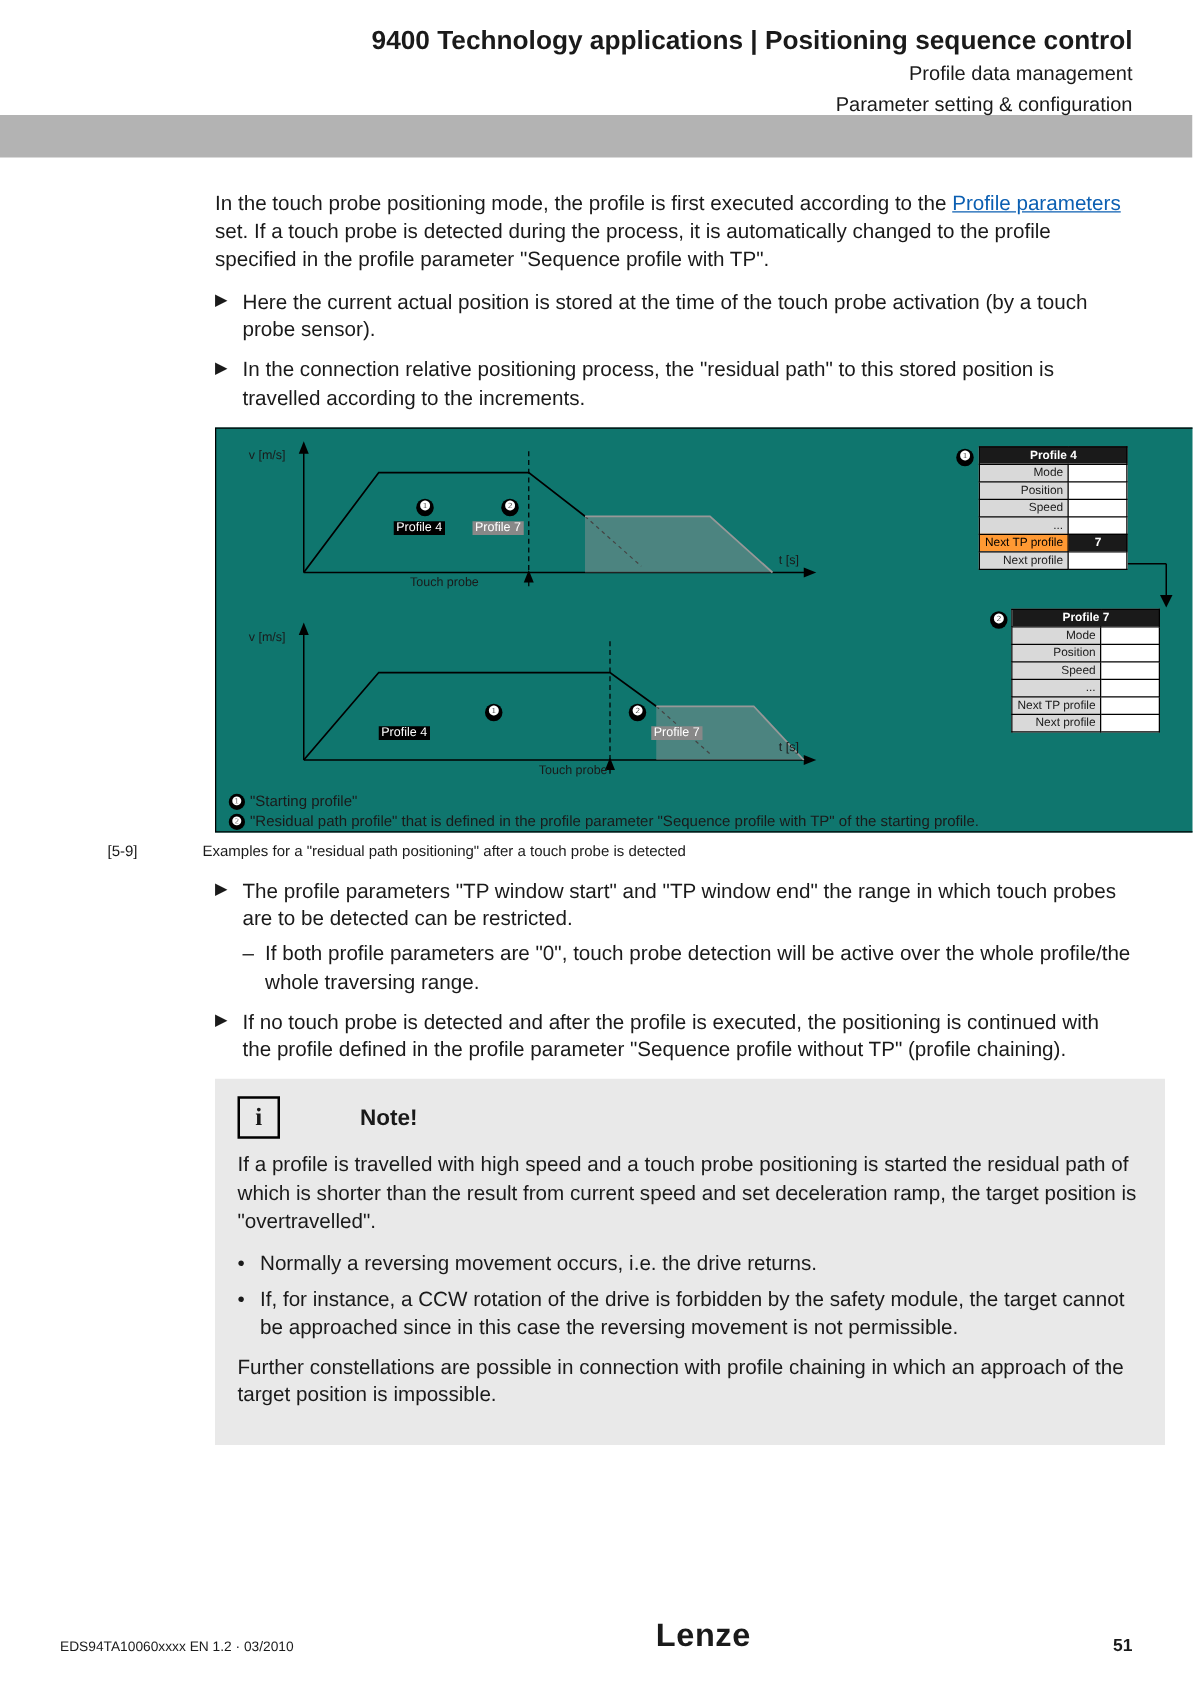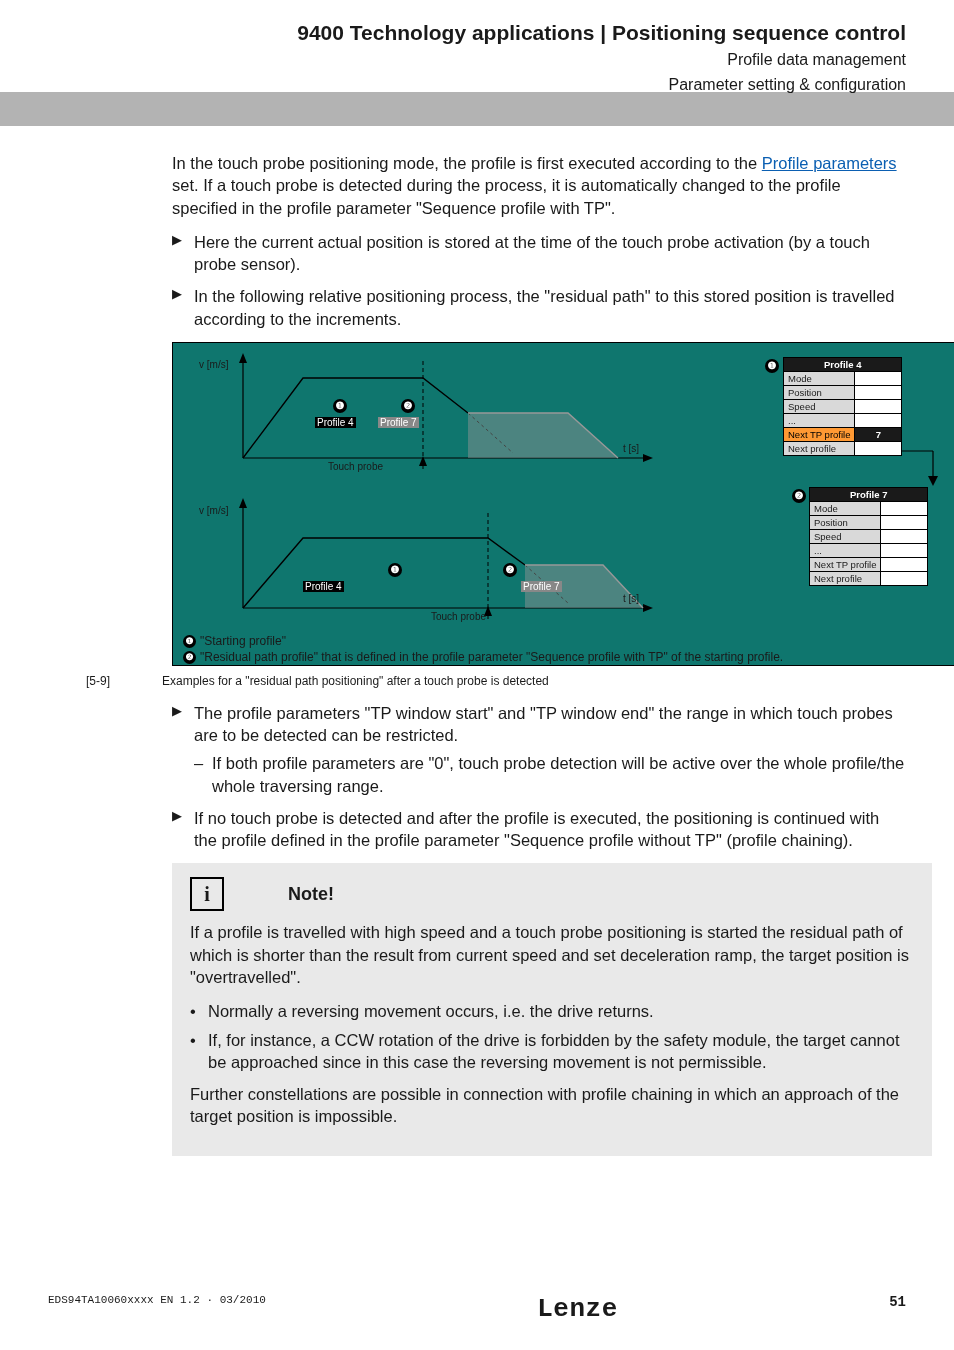--- a/index.html
+++ b/index.html
@@ -70,20 +70,21 @@
   .mini-table{
     position:absolute;
     border-collapse:collapse;
     font-size:9.5px;
     background:#fff;
   }
   .mini-table td{
     border:1px solid #000;
     padding:1px 4px;
     background:var(--table-row);
+    text-align:right;
     white-space:nowrap;
   }
   .mini-table td.val{width:38px;text-align:center;background:#fff;}
   .mini-table .head td{background:var(--table-head);color:#fff;text-align:center;font-weight:700;}
   .mini-table .hl td:first-child{background:var(--highlight);color:#000;}
   .mini-table .hl td.val{background:var(--table-head);color:#fff;font-weight:700;}
   .fig-abs{position:absolute;}
   .legend{font-size:12px;line-height:1.35;margin:4px 0 0 4px;}
   .legend .badge{width:13px;height:13px;font-size:9px;margin-right:4px;vertical-align:middle;}
   .caption-row{display:flex;gap:18px;font-size:12px;margin:6px 0 14px 0;}
@@ -99,22 +100,22 @@
   .note-head{display:flex;align-items:center;gap:16px;margin-bottom:10px;}
   .note-icon{
     width:30px;height:30px;border:2.5px solid #000;display:flex;
     align-items:center;justify-content:center;font-weight:900;font-size:20px;
     font-family:Georgia,serif;
   }
   .note-title{font-weight:700;font-size:18px;margin-left:48px;}
   
   .footer{
     position:absolute;left:0;bottom:26px;width:100%;
-    display:flex;align-items:flex-start;justify-content:space-between;
-    padding:0 48px;box-sizing:border-box;font-size:11px;font-family:Liberation Mono, monospace;
+    display:flex;align-items:flex-end;justify-content:space-between;
+    padding:0 48px;box-sizing:border-box;font-size:11px;
   }
   .brand{font-weight:900;font-size:26px;letter-spacing:0.5px;}
   .pagenum{font-weight:700;font-size:14px;}
 </style>
 </head>
 <body>
 
 <div class="top-band">
   <div class="title-strong">9400 Technology applications | Positioning sequence control</div>
   <div class="title-sub">Profile data management</div>
@@ -123,21 +124,21 @@
 
 <div class="content">
 
 
   <div class="body-block">
     <p>
       <span>In the touch probe positioning mode, the profile is first executed according to the </span><a class="link" href="#">Profile parameters</a><span> set. If a touch probe is detected during the process, it is automatically changed to the profile specified in the profile parameter "Sequence profile with TP".</span>
     </p>
     <ul class="bullets">
       <li>Here the current actual position is stored at the time of the touch probe activation (by a touch probe sensor).</li>
-      <li>In the following relative positioning process, the "residual path" to this stored position is travelled according to the increments.</li>
+      <li>In the connection relative positioning process, the "residual path" to this stored position is travelled according to the increments.</li>
     </ul>
   </div>
 
   <div class="figure-wrap">
     <div class="figure">
 
       <svg width="780" height="290" viewBox="0 0 780 290">
 
         <g stroke="#000" stroke-width="1.2" fill="none">
           <line x1="70" y1="15" x2="70" y2="115"></line>

